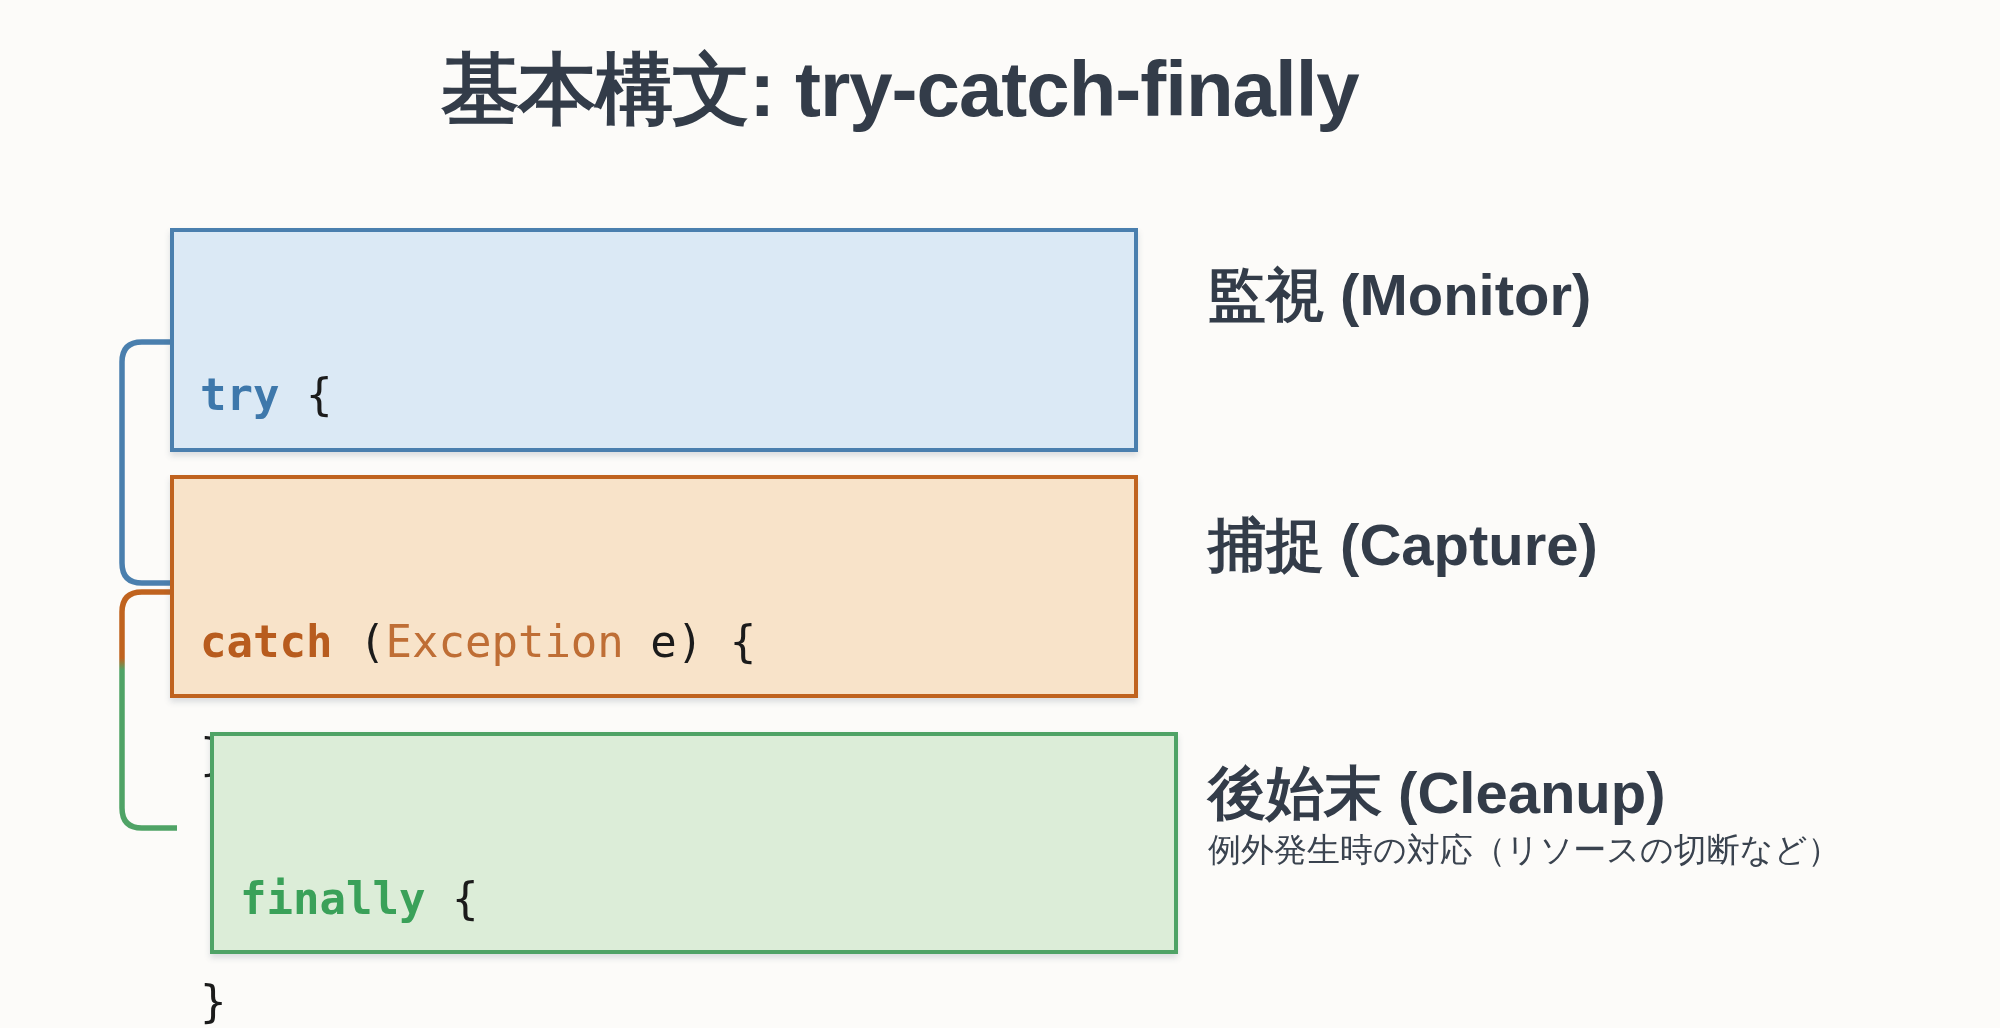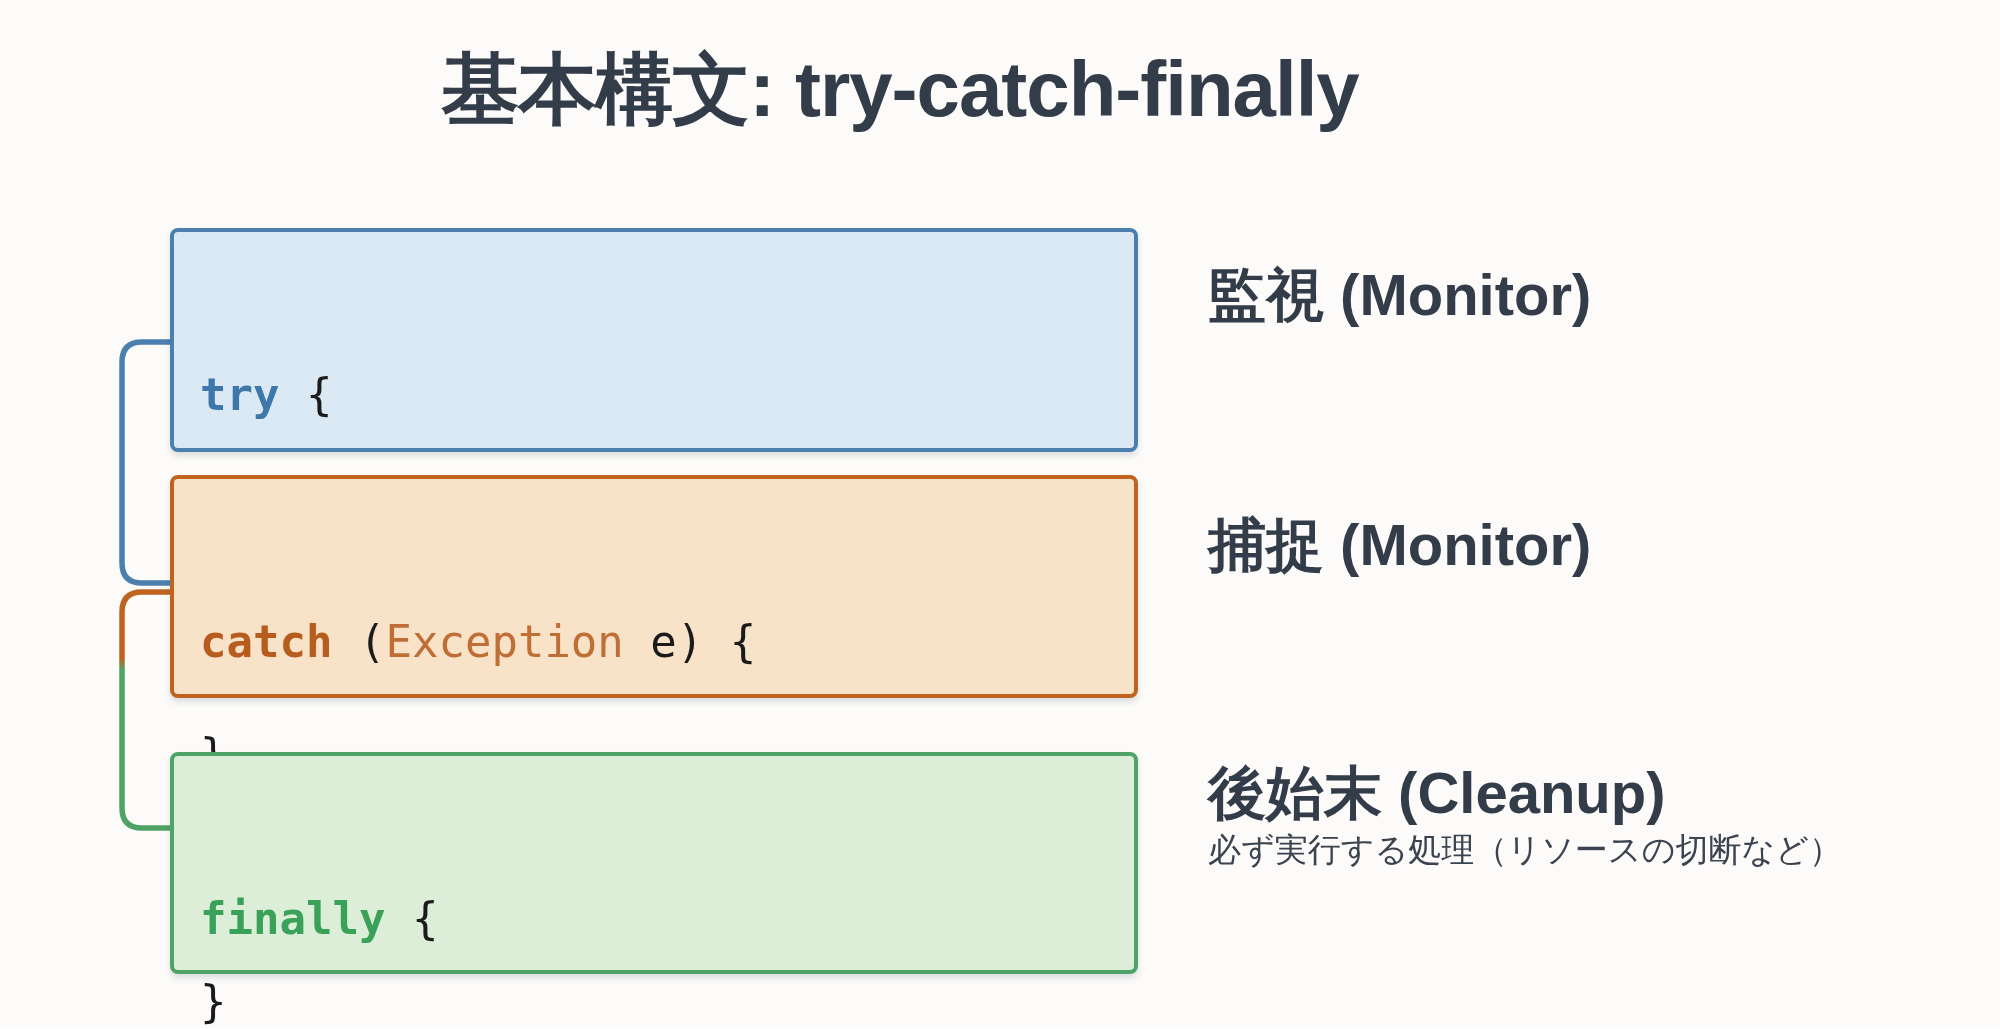--- a/index.html
+++ b/index.html
@@ -17,27 +17,27 @@
     color:var(--ink);
     padding-left:24px;
   }
   .slide-title {
     position:absolute; top:38px; left:0; width:1800px;
     text-align:center; font-size:78px; font-weight:bold;
     color:var(--ink); letter-spacing:-1px;
   }
   .code-box {
     position:absolute; left:170px; width:968px;
-    border:4.5px solid; border-radius:8px;
+    border:4.5px solid; border-radius:0;
     box-shadow:0 4px 6px rgba(70,90,110,0.18);
     z-index:2;
   }
   .box-try     { top:228px; height:224px; background:var(--blue-bg);   border-color:var(--blue-border); }
   .box-catch   { top:475px; height:223px; background:var(--orange-bg); border-color:var(--orange-border); }
-  .box-finally { top:752px; height:222px; background:var(--green-bg);  border-color:var(--green-border); }
+  .box-finally { top:732px; height:222px; background:var(--green-bg);  border-color:var(--green-border);margin-left:40px; }
   .code {
     font-family:"DejaVu Sans Mono","Liberation Mono",monospace;
     font-size:44px; line-height:60px; padding:13px 0 0 26px;
     color:var(--code-ink); white-space:pre;
   }
   .kw { font-weight:bold; }
   .kw-try { color:var(--blue-kw); }
   .kw-catch { color:var(--orange-kw); }
   .kw-finally { color:var(--green-kw); }
   .tok-type { color:var(--orange-type); }
@@ -88,20 +88,20 @@
       <div><span class="kw kw-finally">finally</span><span> {</span></div>
       
       
     </div>
   </div>
 
   <div class="label-group lg-1">
     <div class="label-title">監視 (Monitor)</div>
   </div>
   <div class="label-group lg-2">
-    <div class="label-title">捕捉 (Monitor)</div>
+    <div class="label-title">捕捉 (Capture)</div>
   </div>
   <div class="label-group lg-3">
     <div class="label-title">後始末 (Cleanup)</div>
-    <div class="label-desc">必ず実行する処理（リソースの切断など）</div>
+    <div class="label-desc">例外発生時の対応（リソースの切断など）</div>
   </div>
 
 </div>
 
 </body></html>

